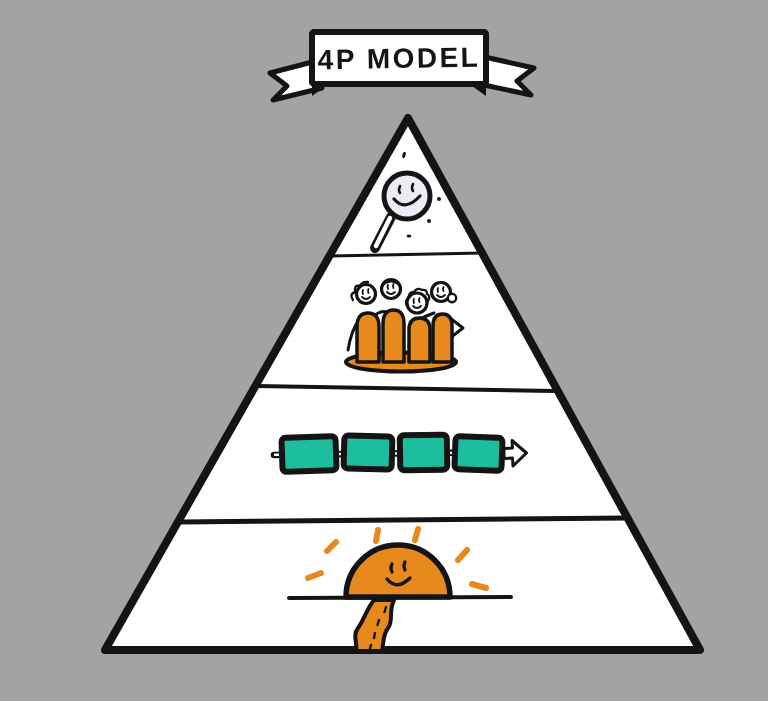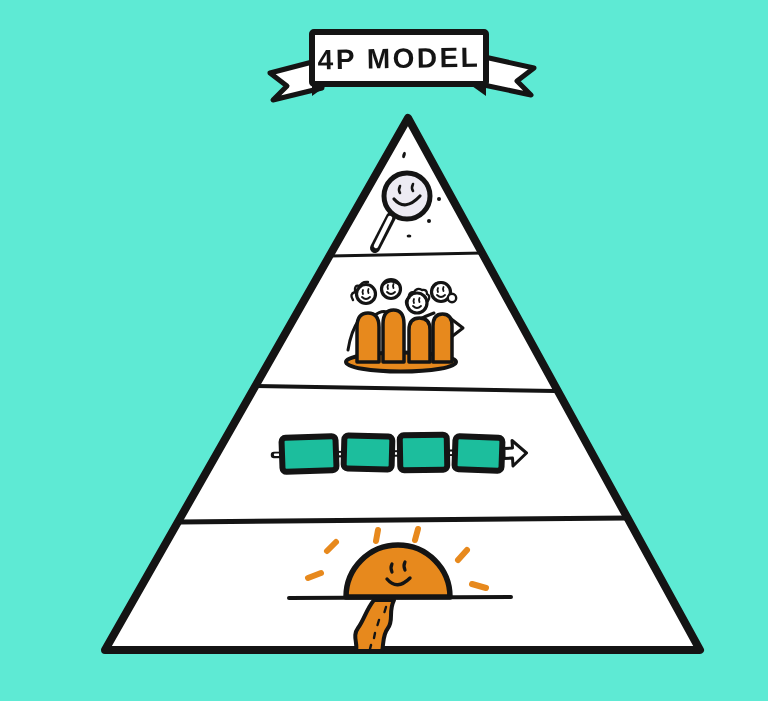--- a/index.html
+++ b/index.html
@@ -1,16 +1,16 @@
 <!DOCTYPE html>
 <html><head>
 <meta charset="utf-8">
 <style>
   html,body{margin:0;padding:0;background:#000;}
-  .stage{position:relative;width:768px;height:701px;background:#5eead4;overflow:hidden;text-align:right;}
+  .stage{position:relative;width:768px;height:701px;background:#a3a3a3;overflow:hidden;text-align:right;}
   svg{display:block;}
   .ink{stroke:#141414;}
   .banner-text{
     font-family:"Liberation Sans", sans-serif;
     font-weight:700;
     font-size:28px;
     letter-spacing:2.5px;
     fill:#141414;
     text-anchor:middle;
   }

